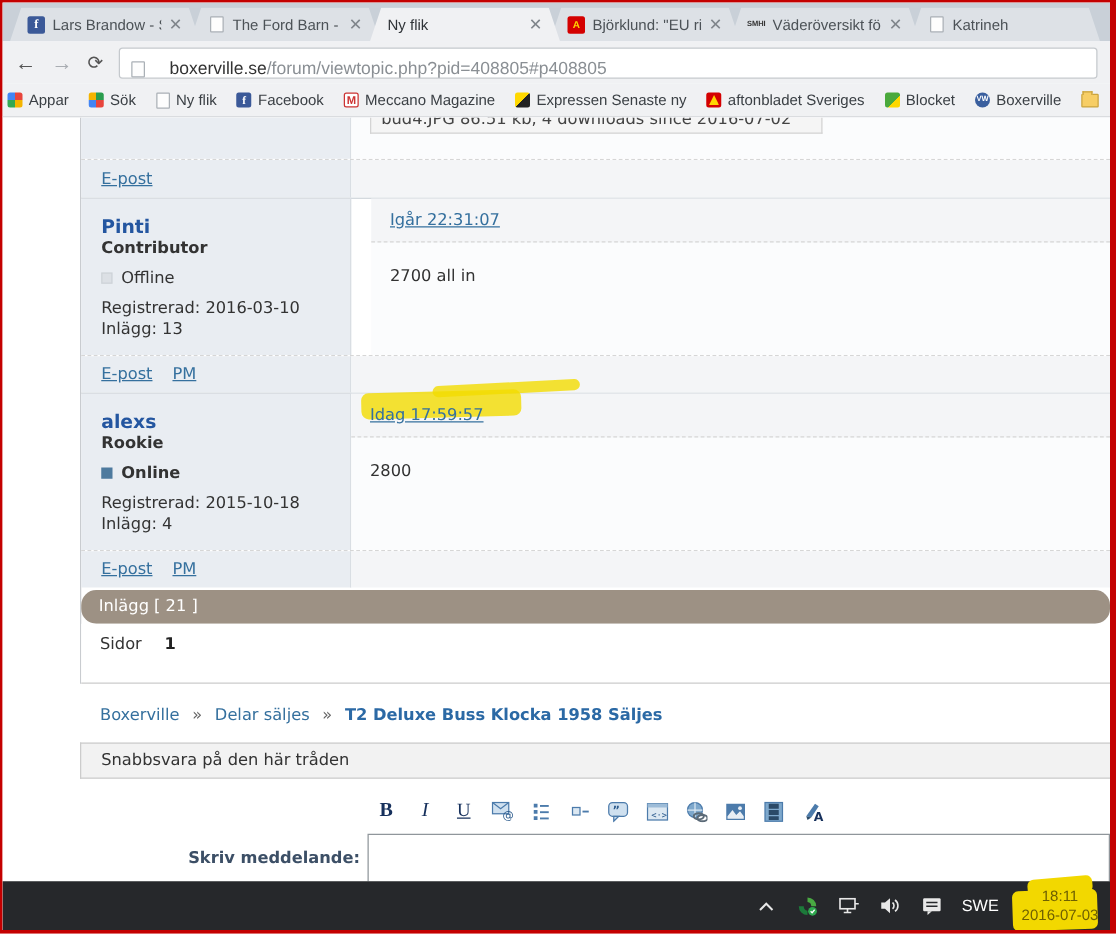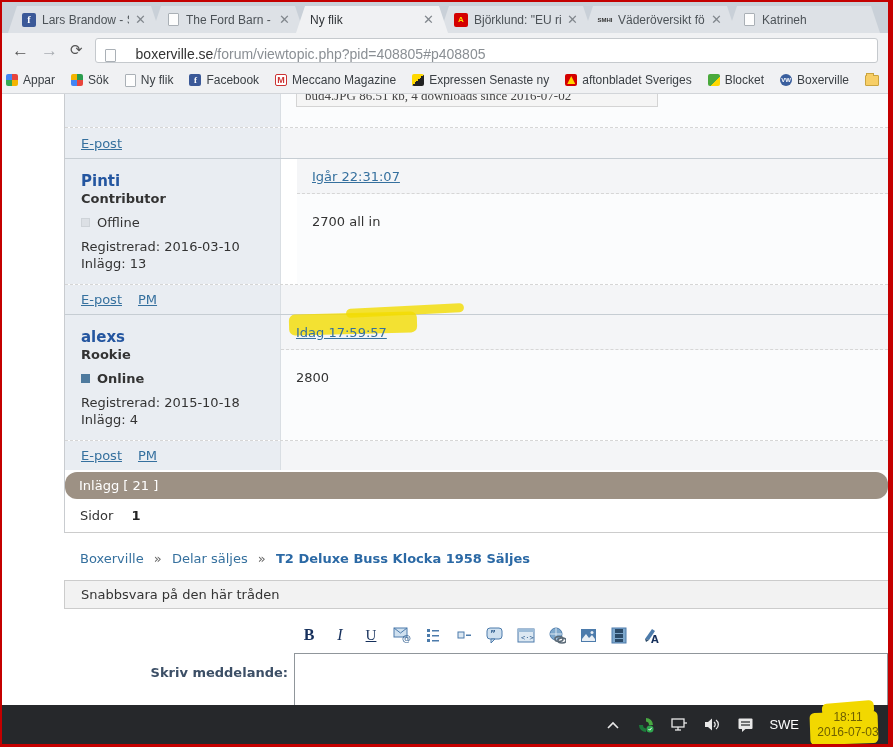--- a/index.html
+++ b/index.html
@@ -44,21 +44,21 @@
   .ico-folder::before { content:""; position:absolute; top:-3px; left:0; width:6px; height:2px; background:#f7ce66; border:1px solid #caa43f; border-bottom:none; }
 
   
   .page { flex:1; background:#fff; overflow:hidden; font-family:"DejaVu Sans", sans-serif; font-size:13px; color:#333; position:relative; }
   .board { margin-left:62px; border-left:1px solid #c9ccd0; }
   .row { display:flex; }
   .ucol { width:216px; background:#e9edf2; border-right:1px solid #d9dee3; flex-shrink:0; }
   .mcol { flex:1; background:#fbfcfd; }
   .fcol { flex:1; background:#f4f5f7; }
 
-  .rowcut { height:33px;font-family:Liberation Serif, serif; }
+  .rowcut { height:33px; }
   .attach { margin-left:15px; width:362px; height:13px; border:1px solid #d4d4d4; border-top:none; background:#f5f5f5; overflow:hidden; }
   .attach span { display:block; margin-top:-6px; padding-left:8px; color:#444; white-space:nowrap; }
 
   .pfooter { border-top:1px dashed #d6d6d6; height:31px; align-items:center; }
   .pfooter .ucol { height:100%; display:flex; align-items:center; gap:16px; padding-left:16px; }
   .pfooter .fcol { height:100%; }
 
   a.flink { color:#35709e; text-decoration:underline; }
   .post { border-top:1px solid #c6cdd3; }
   .pmain { display:flex; }
@@ -79,21 +79,21 @@
   .p1 .pmain { min-height:120px;gap:16px; }
   .p2 .pmain { min-height:117px; }
 
   .hl-wrap { position:relative; display:inline-block; }
   .hl { position:absolute; background:#f2dc00; opacity:.8; border-radius:6px; }
   .hl-main { left:-7px; top:-2px; width:128px; height:21px; transform:rotate(-1.5deg); }
   .hl-tail { left:50px; top:-9px; width:118px; height:9px; transform:rotate(-3deg); border-radius:5px; }
   .hl-wrap a { position:relative; z-index:2; }
 
   .postsbar { margin-top:2px; background:#9d9184; color:#fff; height:27px; line-height:27px; padding-left:14px;border-radius:12px; }
-  .pagesrow { height:34px; line-height:33px; padding-left:15px; border-bottom:1px solid #ccc; background:#fff; }
+  .pagesrow { height:48px; line-height:33px; padding-left:15px; border-bottom:1px solid #ccc; background:#fff; }
   .pagesrow b { margin-left:14px; color:#222; }
 
   .crumbs { margin-left:62px; padding:18px 0 14px 16px; }
   .crumbs a { color:#35709e; text-decoration:none; }
   .crumb-sep { color:#666; margin:0 6px; }
   .crumb-current { color:#2b69a5; font-weight:bold; }
 
   .qr-title { margin-left:62px; height:29px; line-height:28px; background:#f2f2f2; border-top:1px solid #ccc; border-bottom:1px solid #ccc; border-left:1px solid #ccc; padding-left:16px; }
   .qr-body { margin-left:62px; display:flex; padding-top:12px; }
   .qr-label { width:230px; flex-shrink:0; text-align:right; padding-right:6px; padding-top:44px; font-weight:bold; color:#3c4f66; }

